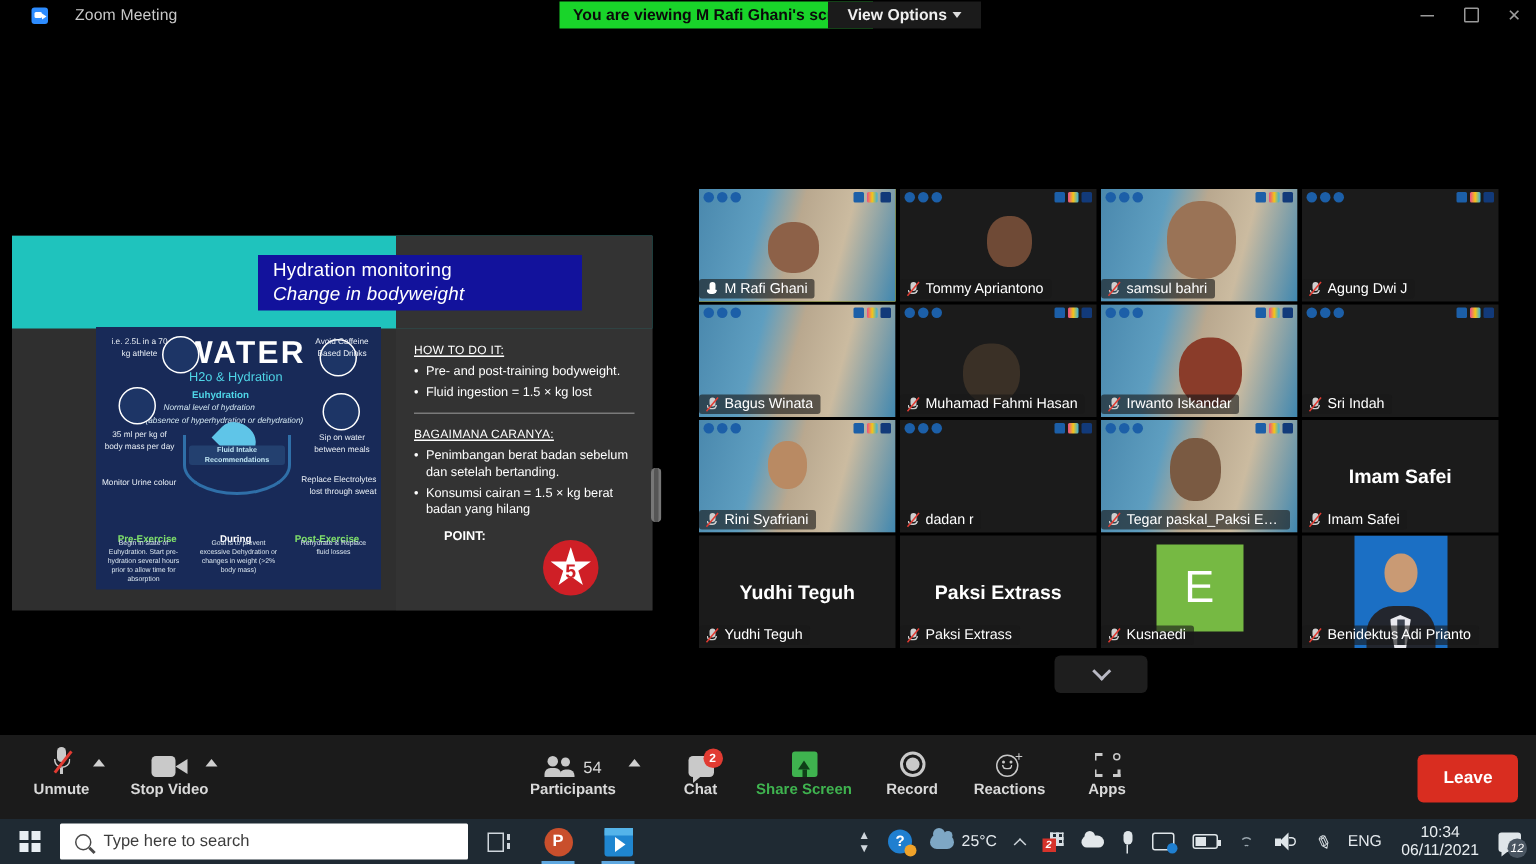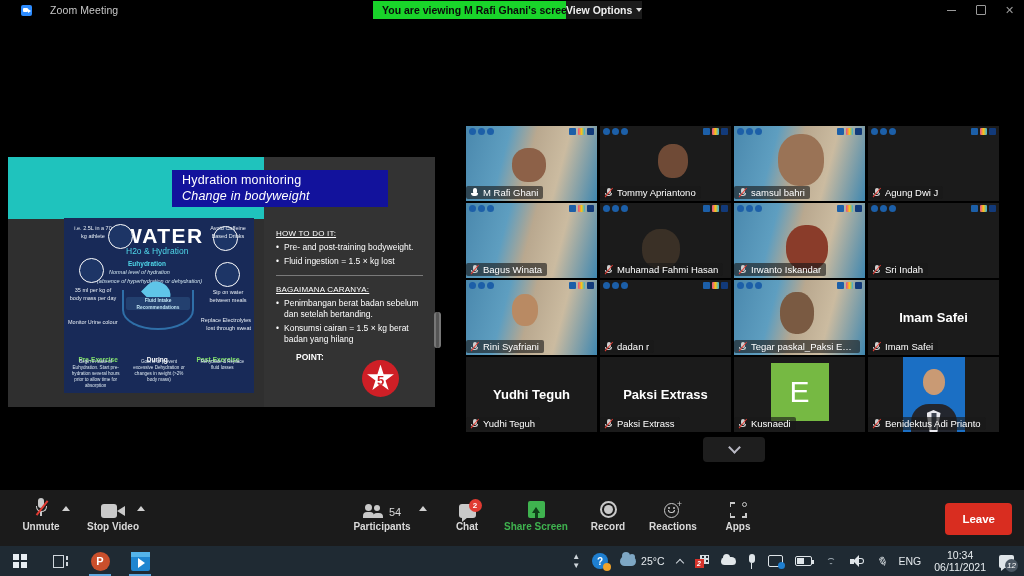--- a/index.html
+++ b/index.html
@@ -33,23 +33,23 @@
   .tb-title { font-size:10.5px; color:#c8c8c8; letter-spacing:.1px; }
 
   .viewing-banner {
     position:absolute; left:373px; top:1px; height:18px;
     background:#19d42a; color:#0a0a0a;
     font-size:10.5px; font-weight:bold;
     display:flex; align-items:center; padding:0 9px;
     white-space:nowrap;
   }
   .view-options {
-    position:absolute; left:566px; top:1px; height:18px;
+    position:absolute; left:552px; top:1px; height:18px;
     background:#1b1b1b; color:#efefef; font-size:10.5px; font-weight:bold;
-    display:flex; align-items:center; gap:4px; padding:0 0;
+    display:flex; align-items:center; gap:4px; padding:0 13px;
     white-space:nowrap;
   }
   .caret-dn { width:0;height:0;border-left:3.5px solid transparent;border-right:3.5px solid transparent;border-top:4px solid #dcdcdc; }
 
   .win-ctrls { position:absolute; right:0; top:0; height:20px; display:flex; }
   .win-btn { width:29px;height:20px;display:flex;align-items:center;justify-content:center;color:#9a9a9a;font-size:11px; }
   .wb-min:after{content:"";width:9px;height:1px;background:#9a9a9a;display:block;}
   .wb-max:after{content:"";width:8px;height:8px;border:1px solid #9a9a9a;display:block;border-radius:1px;}
 
   
@@ -858,20 +858,24 @@
 
   <div class="taskbar">
     <div class="start">
       <span class="w">
           <i></i>
           <i></i>
           <i></i>
           <i></i>
         </span>
     </div>
+    <div class="search">
+      <span class="mag"></span>
+      <span>Type here to search</span>
+    </div>
     <div class="tb-ic">
       <span class="taskview">
           <i class="bx"></i>
           <i class="d1"></i>
           <i class="d2"></i>
         </span>
     </div>
     <div class="tb-ic">
       <span class="ppt-ic">P</span>
       <span class="tb-underline"></span>

